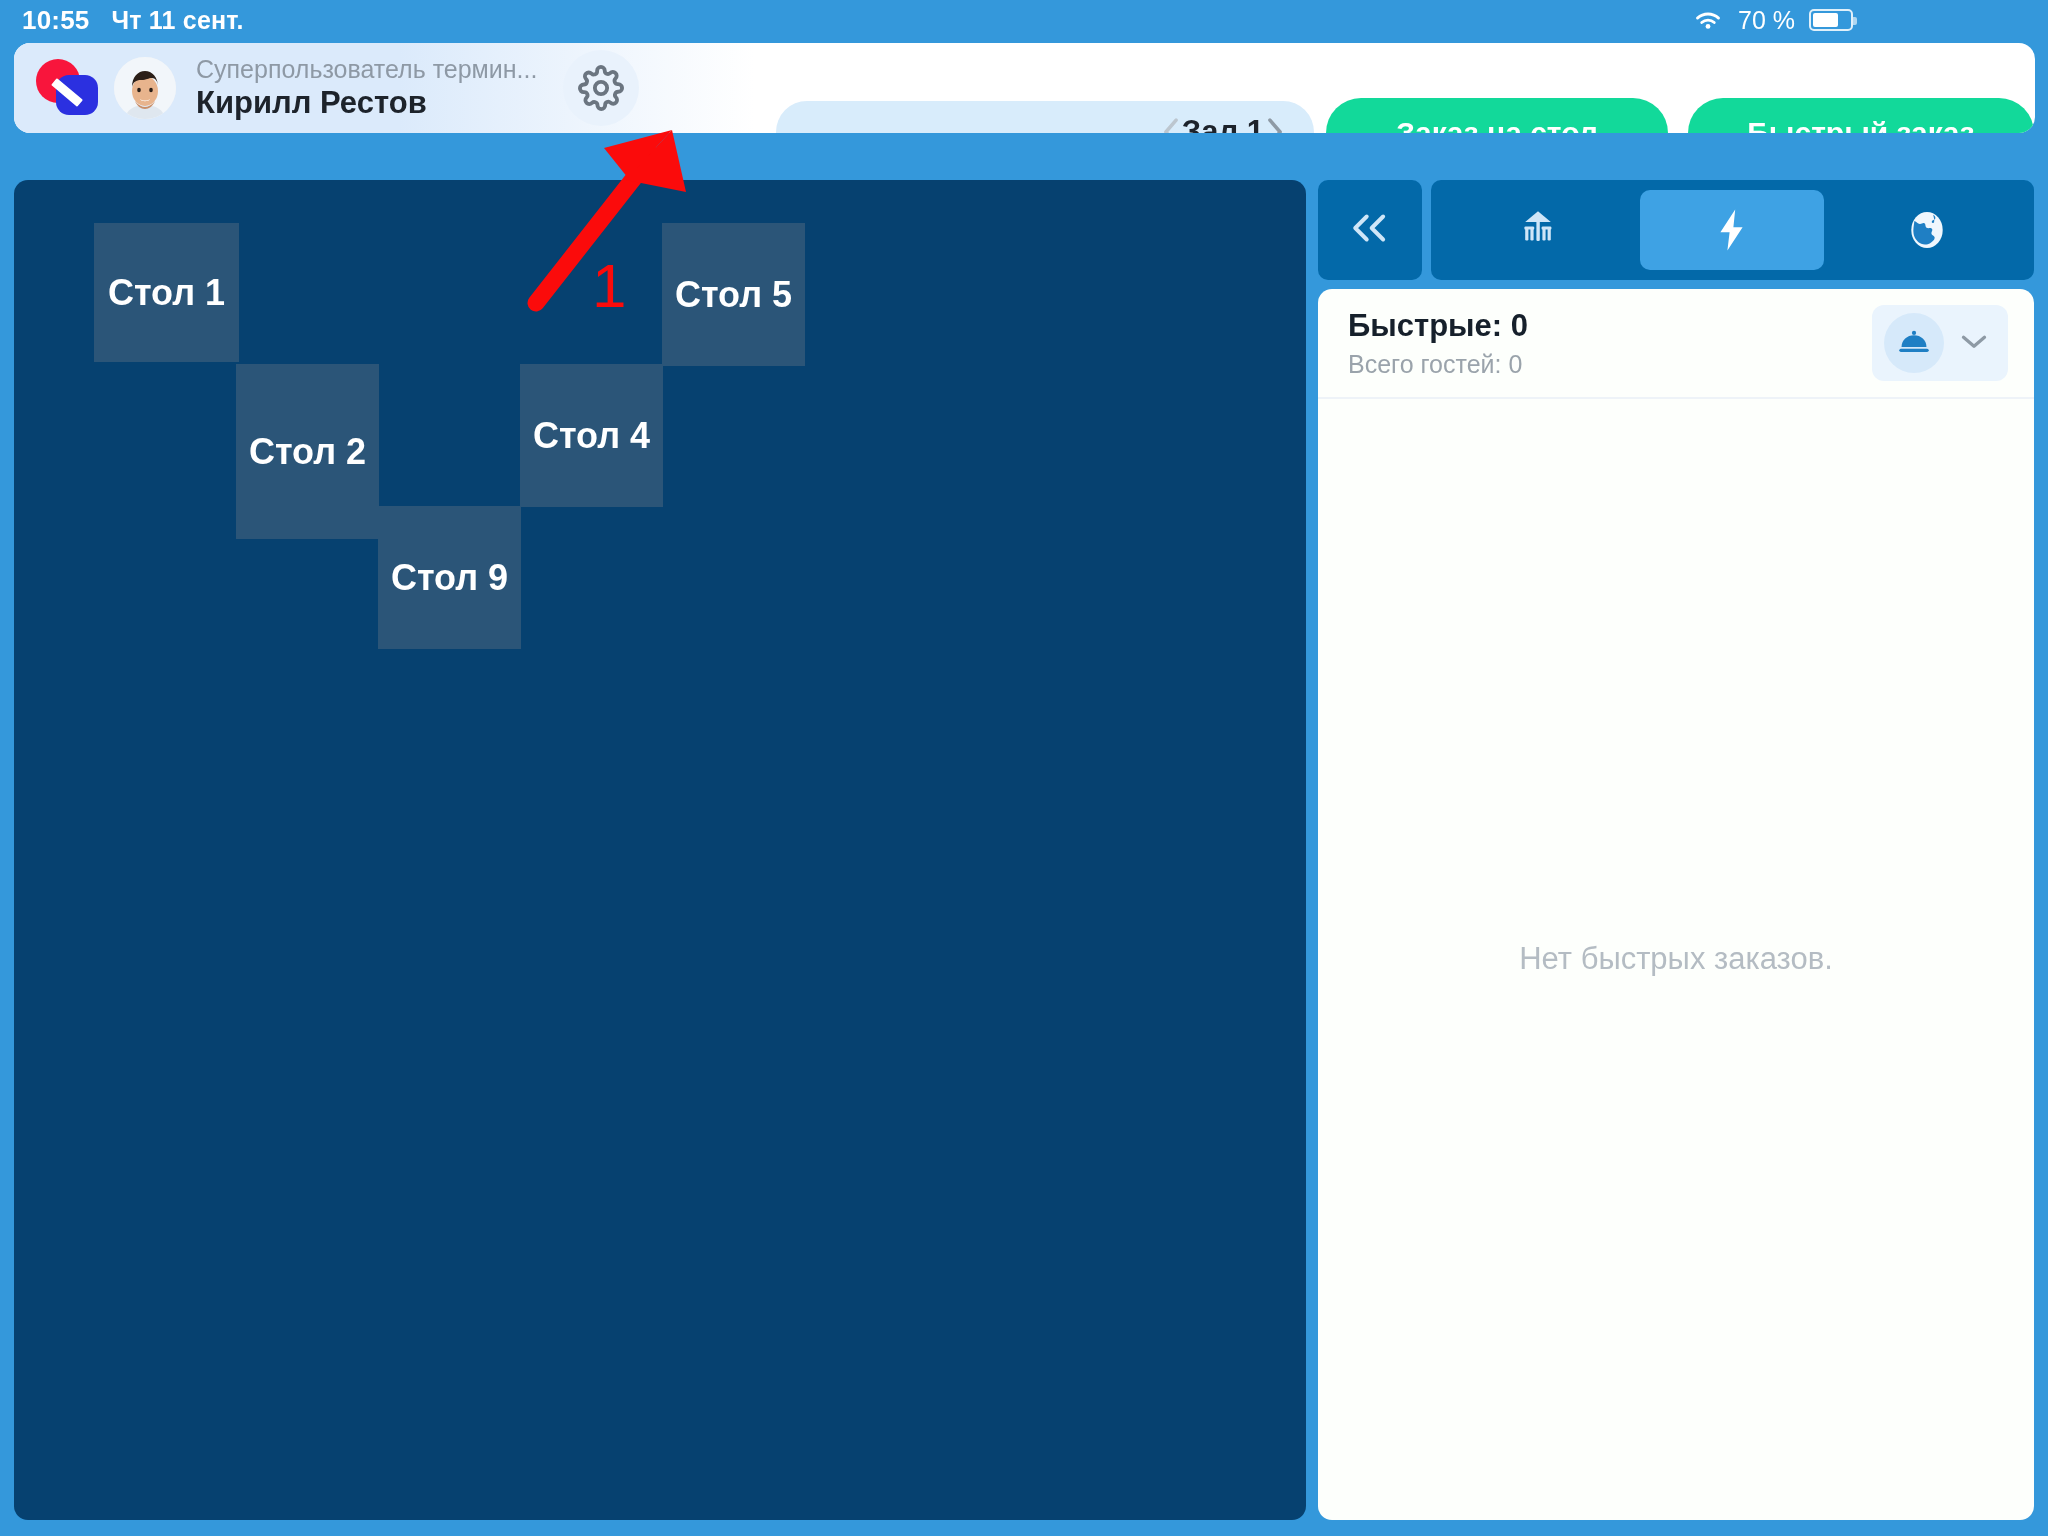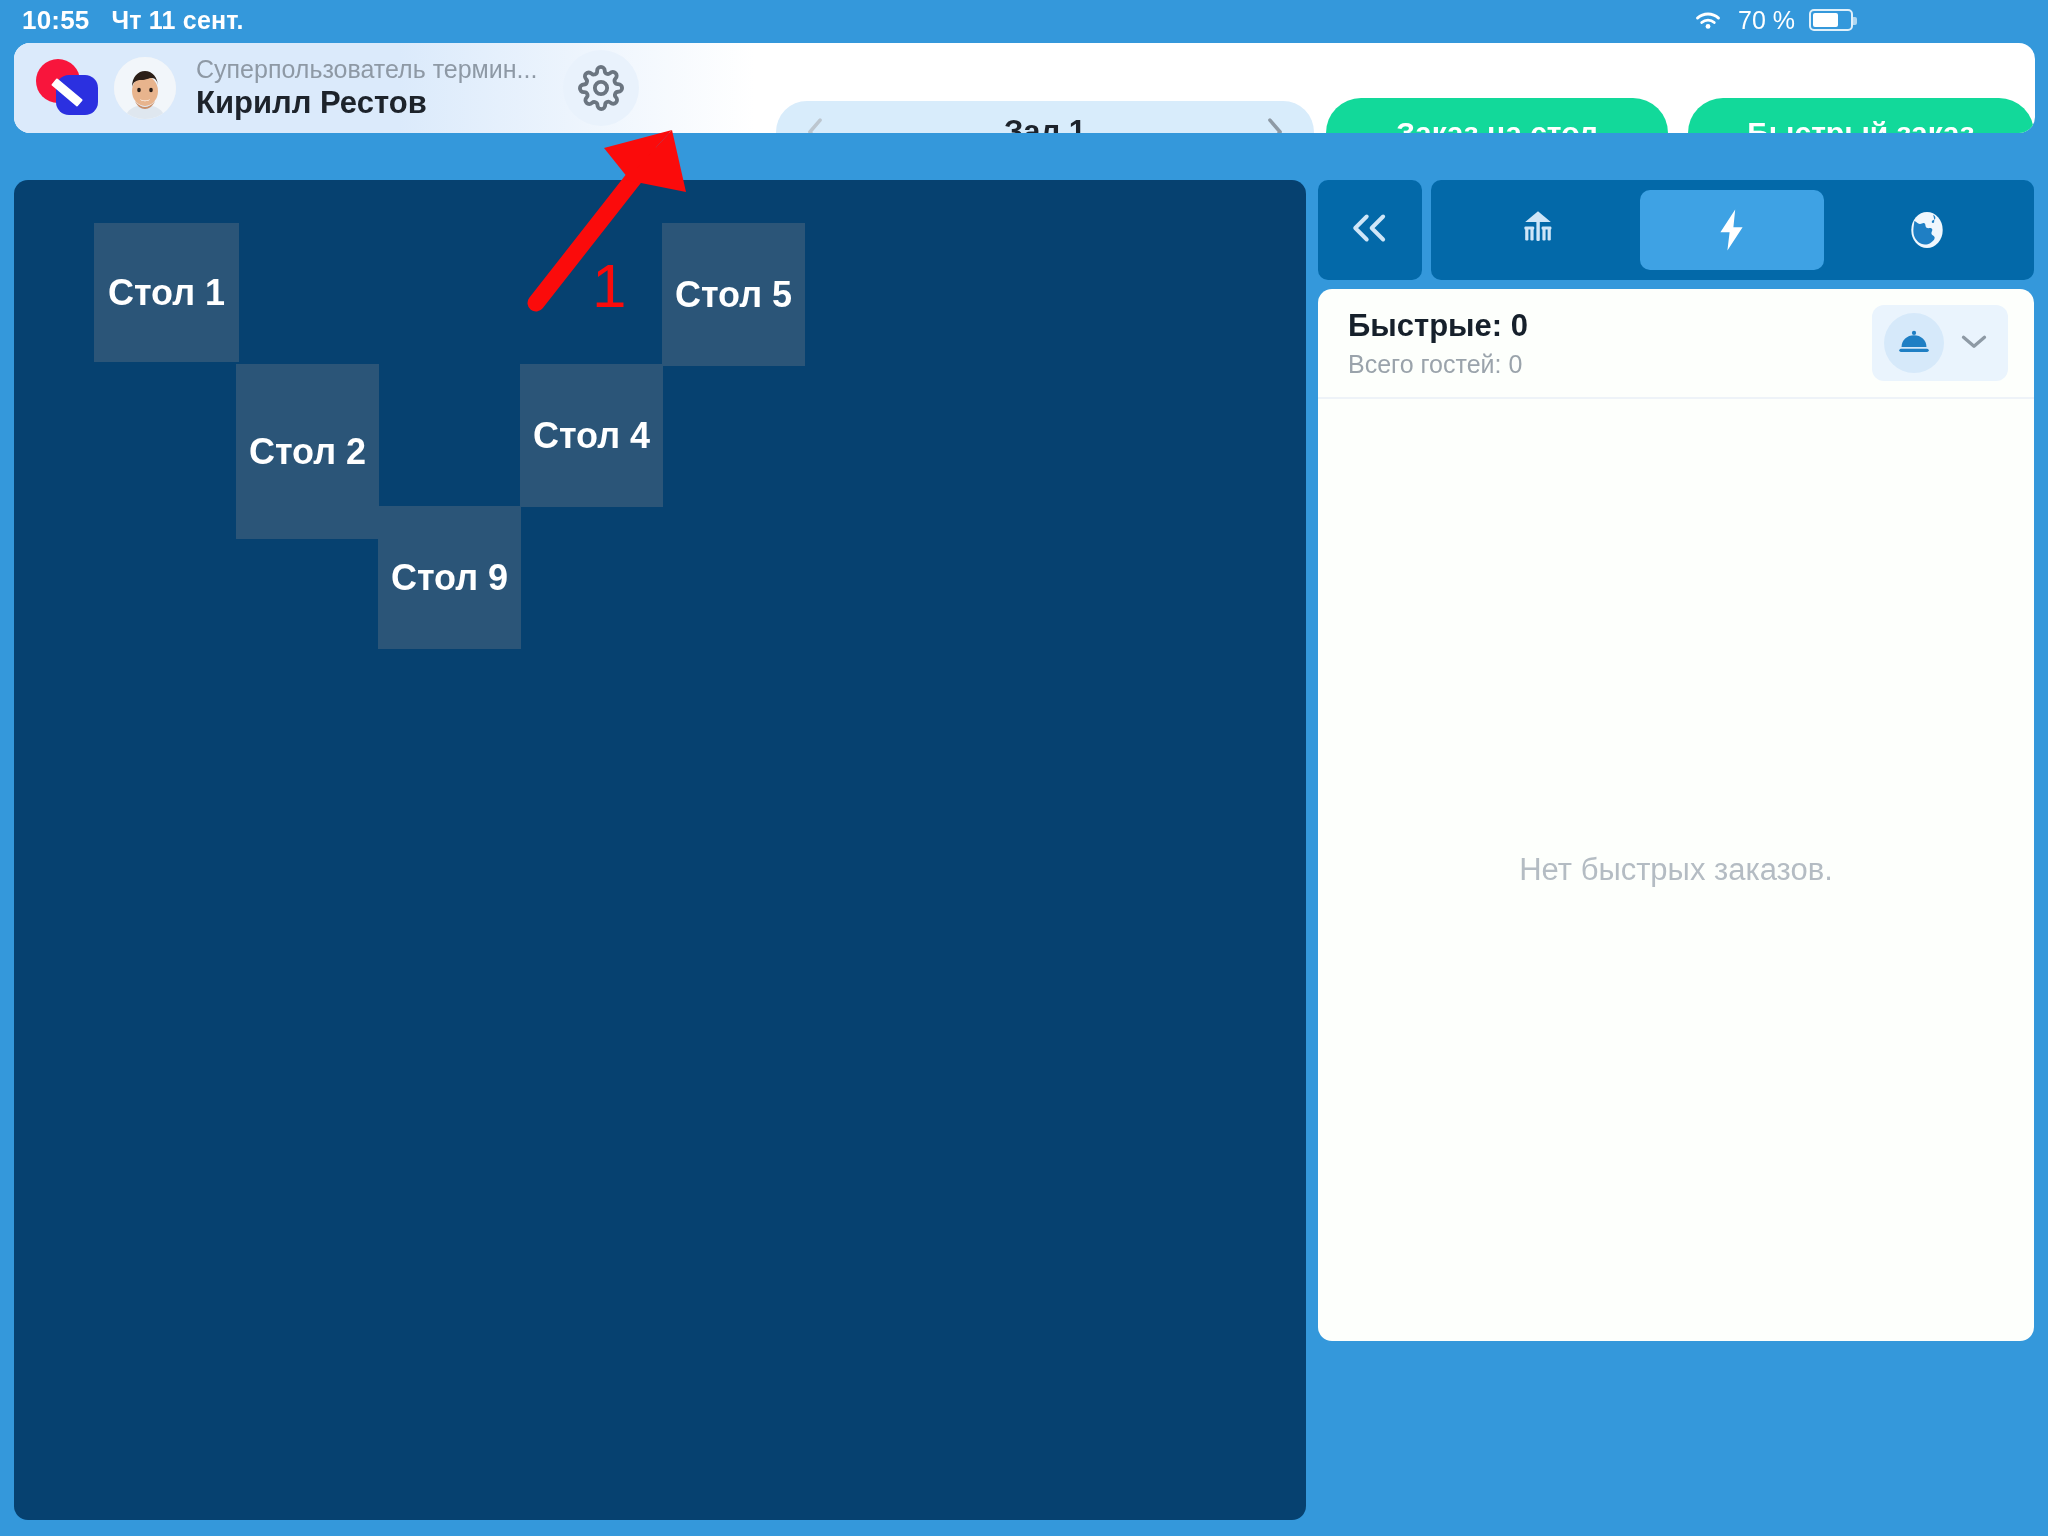--- a/index.html
+++ b/index.html
@@ -74,21 +74,21 @@
   .gear-btn {
     width: 76px; height: 76px; border-radius: 50%; background: #e9f2fc;
     display: flex; align-items: center; justify-content: center; margin-left: 26px;
     flex: 0 0 76px;
   }
   .gear-btn svg { width: 46px; height: 46px; display: block; }
 
   .hall-picker {
     position: absolute; left: 762px; top: 58px; width: 538px; height: 62px;
     background: #d8ecfb; border-radius: 31px;
-    display: flex; align-items: center; justify-content: space-between;
+    display: flex; align-items: center; justify-content: flex-end;
     padding: 16px 28px;
   }
   .hall-name { font-size: 31px; font-weight: 700; color: #1d232b; }
   .chev { width: 22px; height: 34px; display: block; }
 
   .btn-green {
     position: absolute; top: 55px; height: 70px; border-radius: 35px;
     background: #12d99a; color: #ffffff; font-size: 30px; font-weight: 600;
     display: flex; align-items: center; justify-content: center;
   }
@@ -120,21 +120,21 @@
     display: flex; align-items: center; justify-content: space-around; padding: 0 10px;
   }
   .tb-item {
     width: 184px; height: 80px; border-radius: 10px;
     display: flex; align-items: center; justify-content: center;
   }
   .tb-item.active { background: #3ea2e4; }
   .tb-item svg { display: block; }
 
   .panel {
-    margin-top: 9px; width: 716px; height: 1052px; background: #fdfffc;
+    margin-top: 9px; width: 716px; height: 1231px; background: #fdfffc;
     border-radius: 14px; overflow: hidden; position: relative;
     display: flex; flex-direction: column;
   }
   .panel-head {
     height: 110px; display: flex; align-items: center;
     padding: 0 26px 0 30px; border-bottom: 2px solid #eef3f8; flex: 0 0 110px;
   }
   .panel-head-texts { display: flex; flex-direction: column; gap: 6px; }
   .panel-title { font-size: 31px; font-weight: 700; color: #16202b; }
   .panel-sub { font-size: 25px; color: #9aa3ab; }

